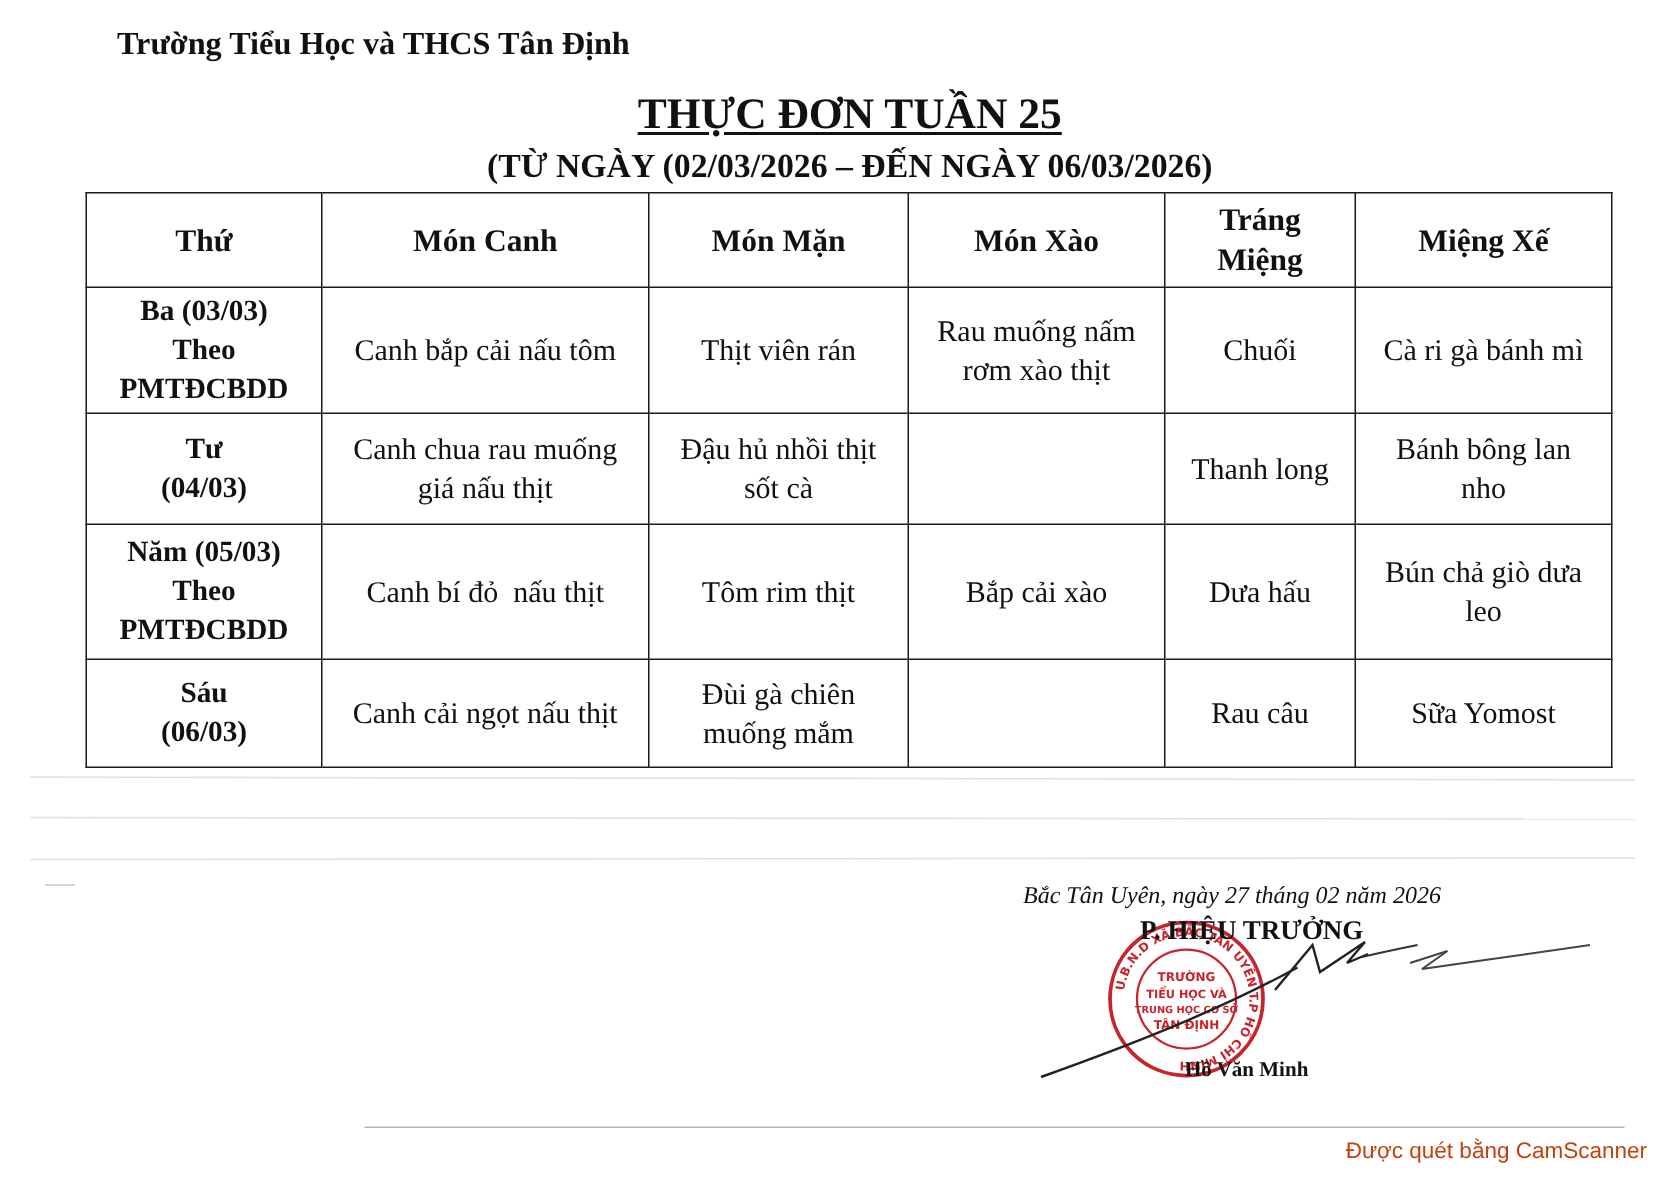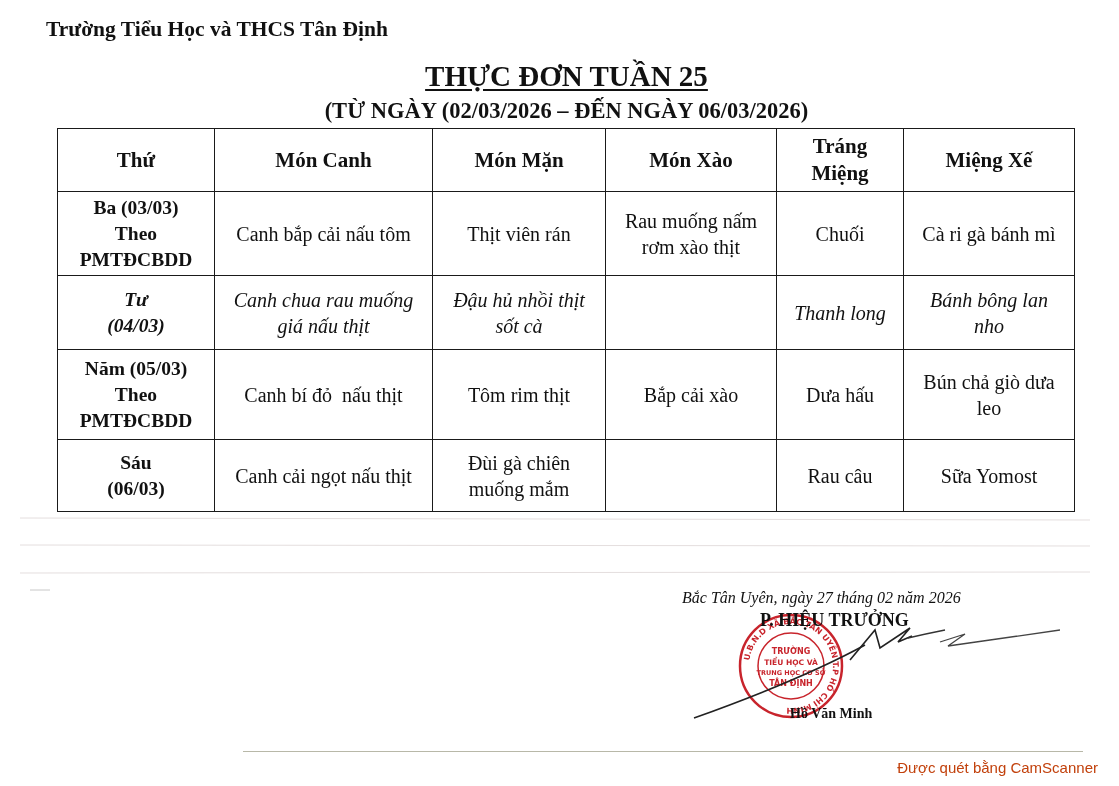--- a/index.html
+++ b/index.html
@@ -1,21 +1,21 @@
 <!DOCTYPE html>
 <html><head>
   <meta charset="utf-8">
   <style>
     html, body { margin: 0; padding: 0; }
     body {
       width: 1119px; height: 786px; background: #ffffff; position: relative; overflow: hidden;
       font-family: "Liberation Serif", "DejaVu Serif", serif; color: #111;
     }
     .school-name {
-      position: absolute; left: 46px; top: 17px; font-size: 21.5px; font-weight: bold; white-space: nowrap;
+      position: absolute; left: 78px; top: 17px; font-size: 21.5px; font-weight: bold; white-space: nowrap;
     }
     .title {
       position: absolute; left: 0; width: 1133px; top: 60px; text-align: center;
       font-size: 29px; font-weight: bold; text-decoration: underline; text-underline-offset: 3px; white-space: nowrap;
     }
     .subtitle {
       position: absolute; left: 0; width: 1133px; top: 98px; text-align: center;
       font-size: 22.5px; font-weight: bold; white-space: nowrap;
     }
     table.menu {
@@ -24,21 +24,21 @@
     }
     table.menu td, table.menu th {
       border: 1.6px solid #1a1a1a; text-align: center; vertical-align: middle;
       font-size: 20px; line-height: 26px; padding: 0 4px; overflow: hidden;
     }
     table.menu th { font-weight: bold; font-size: 21px; line-height: 27px; }
     table.menu td.day { font-weight: bold; font-size: 19.5px; line-height: 26px; }
     .r-head { height: 63px; }
     .r1 { height: 70px; }
     .r2 { height: 84px; }
-    .r3 { height: 74px; font-style: italic; }
+    .r3 { height: 74px; }
     .r4 { height: 90px; }
     .r5 { height: 72px; }
     .place-date {
       position: absolute; left: 682px; top: 589px; font-size: 16px; font-style: italic; white-space: nowrap;
     }
     .role {
       position: absolute; left: 760px; top: 610px; font-size: 18px; font-weight: bold; white-space: nowrap;
     }
     .stamp {
       position: absolute; left: 737px; top: 612px; width: 108px; height: 108px;

